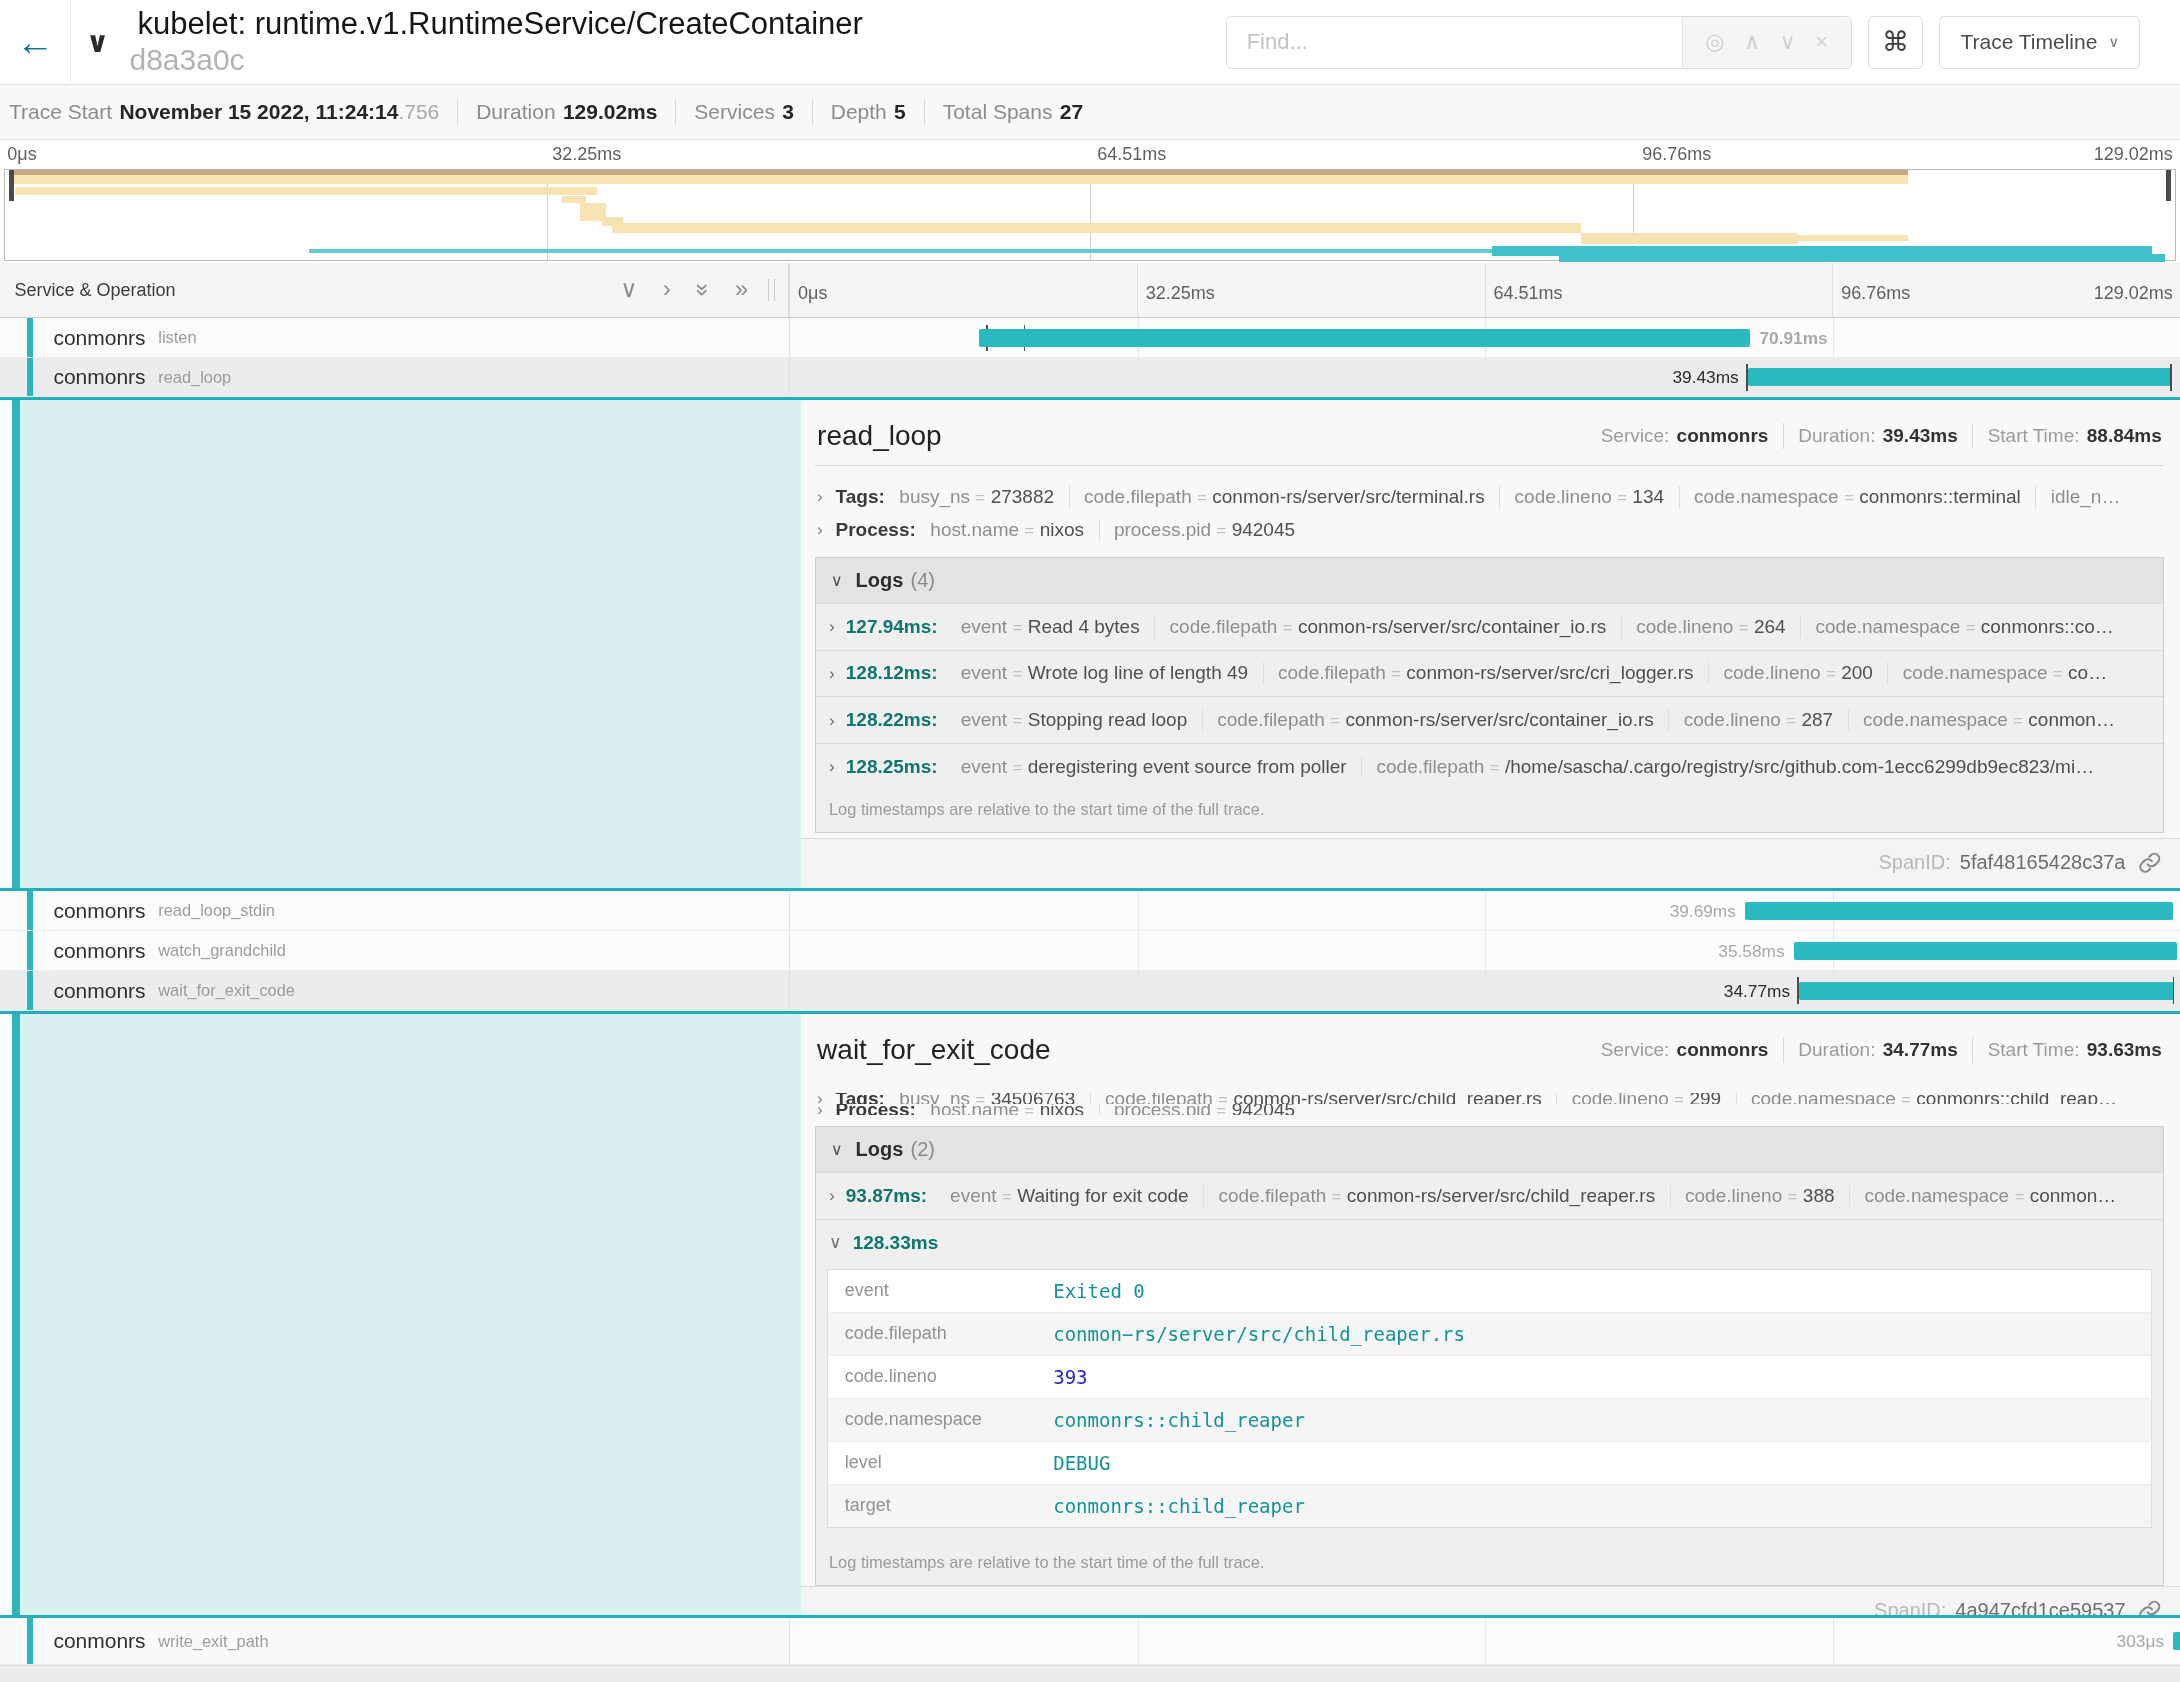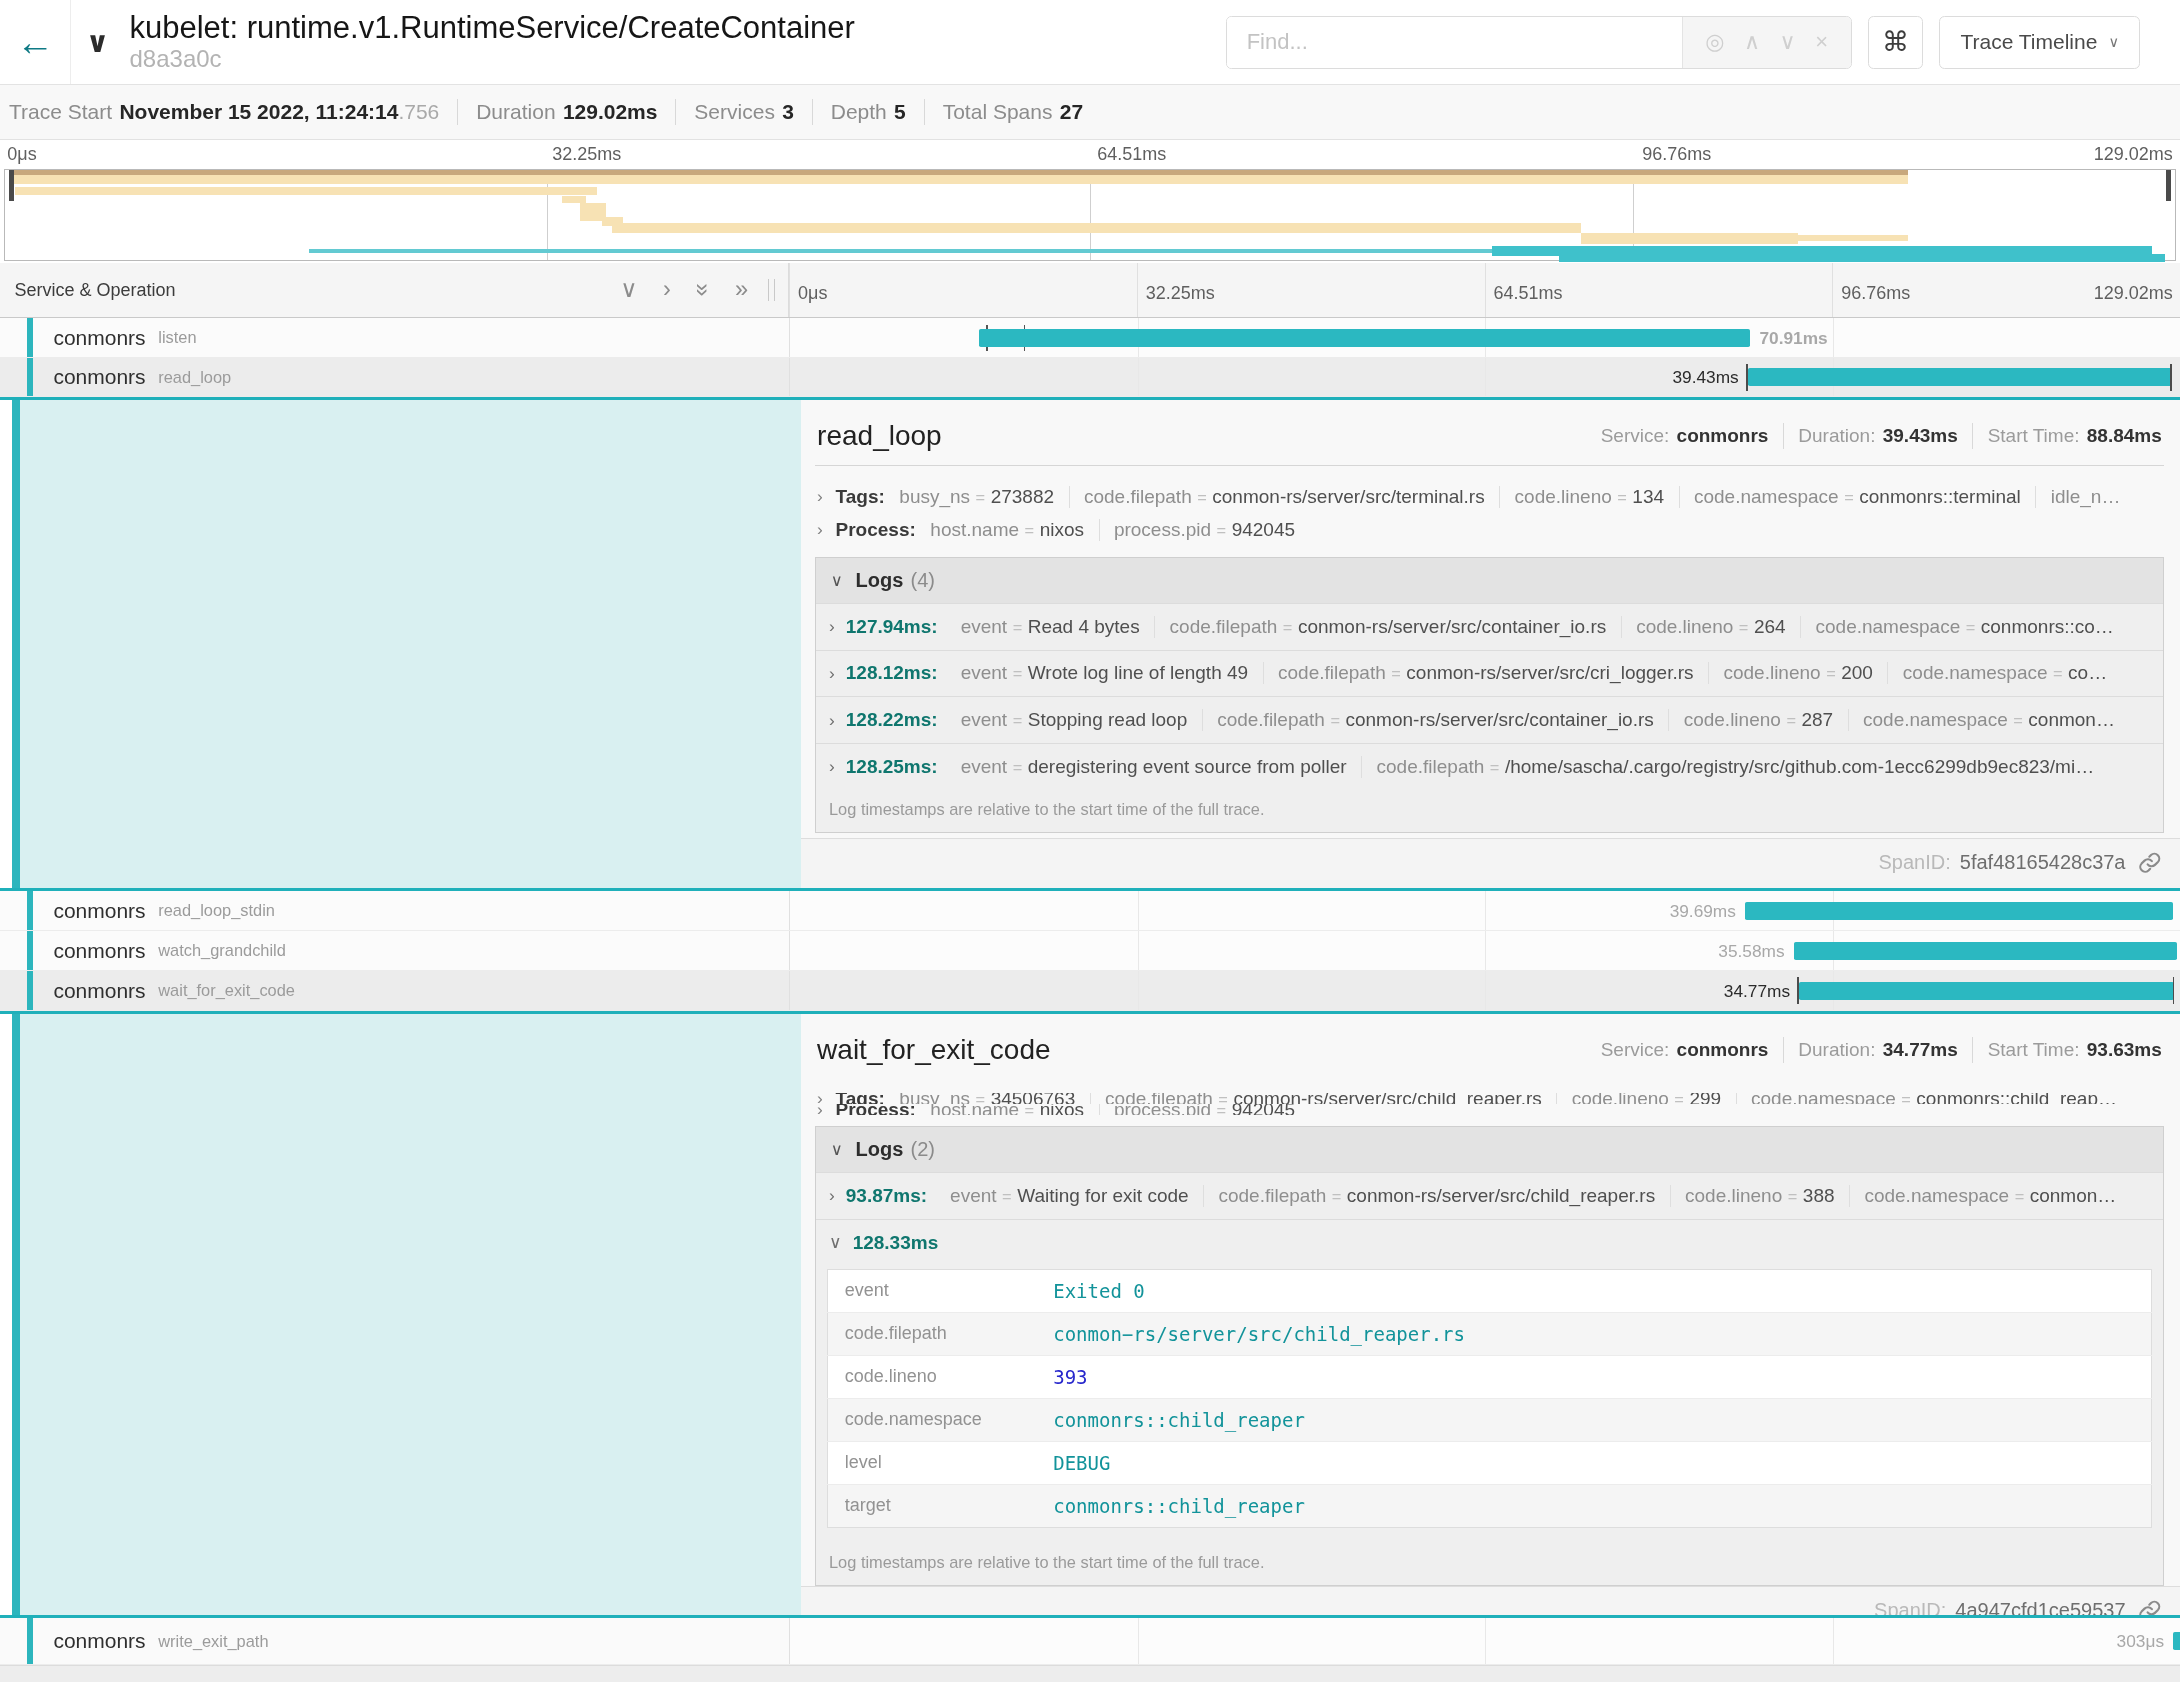--- a/index.html
+++ b/index.html
@@ -7,22 +7,22 @@
     font-family:"Liberation Sans","DejaVu Sans",sans-serif; color:#333; }
 
   
   .topbar { height:85px; display:flex; align-items:center; border-bottom:0.9px solid #e3e3e3; background:#fff; }
   .back-btn { width:71px; height:100%; display:flex; align-items:center; justify-content:center;
     border-right:0.9px solid #ededed; cursor:pointer; }
   .back-btn .arrow { font-size:38px; color:#0f7a85; line-height:1; }
   .collapse-btn { width:53px; display:flex; align-items:center; justify-content:center; cursor:pointer; }
   .collapse-btn .chv { font-size:29px; font-weight:700; color:#2b2b2b; line-height:1; }
   .title-block { display:flex; flex-direction:column; justify-content:center; margin-left:5.5px; }
-  .trace-title { font-size:31px; font-weight:500; color:#161616; line-height:1.15; }
-  .trace-id { font-size:24px; color:#b3b3b3; line-height:1.2; }
+  .trace-title { font-size:31px; font-weight:500; color:#161616; line-height:1.15;margin-left:8px; }
+  .trace-id { font-size:30px; color:#b3b3b3; line-height:1.2; }
   .topbar-right { margin-left:auto; display:flex; align-items:center; gap:16.4px; margin-right:40px; }
   .find-group { display:flex; height:53px; border:0.9px solid #dcdcdc; border-radius:5.5px; overflow:hidden; background:#fff; }
   .find-input { width:455px; border:none; outline:none; font-size:22px; padding:0 20px; color:#444;
     font-family:"Liberation Sans",sans-serif; }
   .find-input::placeholder { color:#c3c3c3; }
   .find-addon { width:169px; background:#f5f5f5; border-left:0.9px solid #e4e4e4; display:flex; align-items:center;
     justify-content:space-around; padding:0 12.7px; }
   .find-addon span { color:#cfcfcf; font-size:22px; cursor:pointer; }
   .cmd-btn { width:55px; height:53px; border:0.9px solid #dcdcdc; border-radius:5.5px; background:#fff;
     display:flex; align-items:center; justify-content:center; font-size:27px; color:#3d3d3d; cursor:pointer; }

